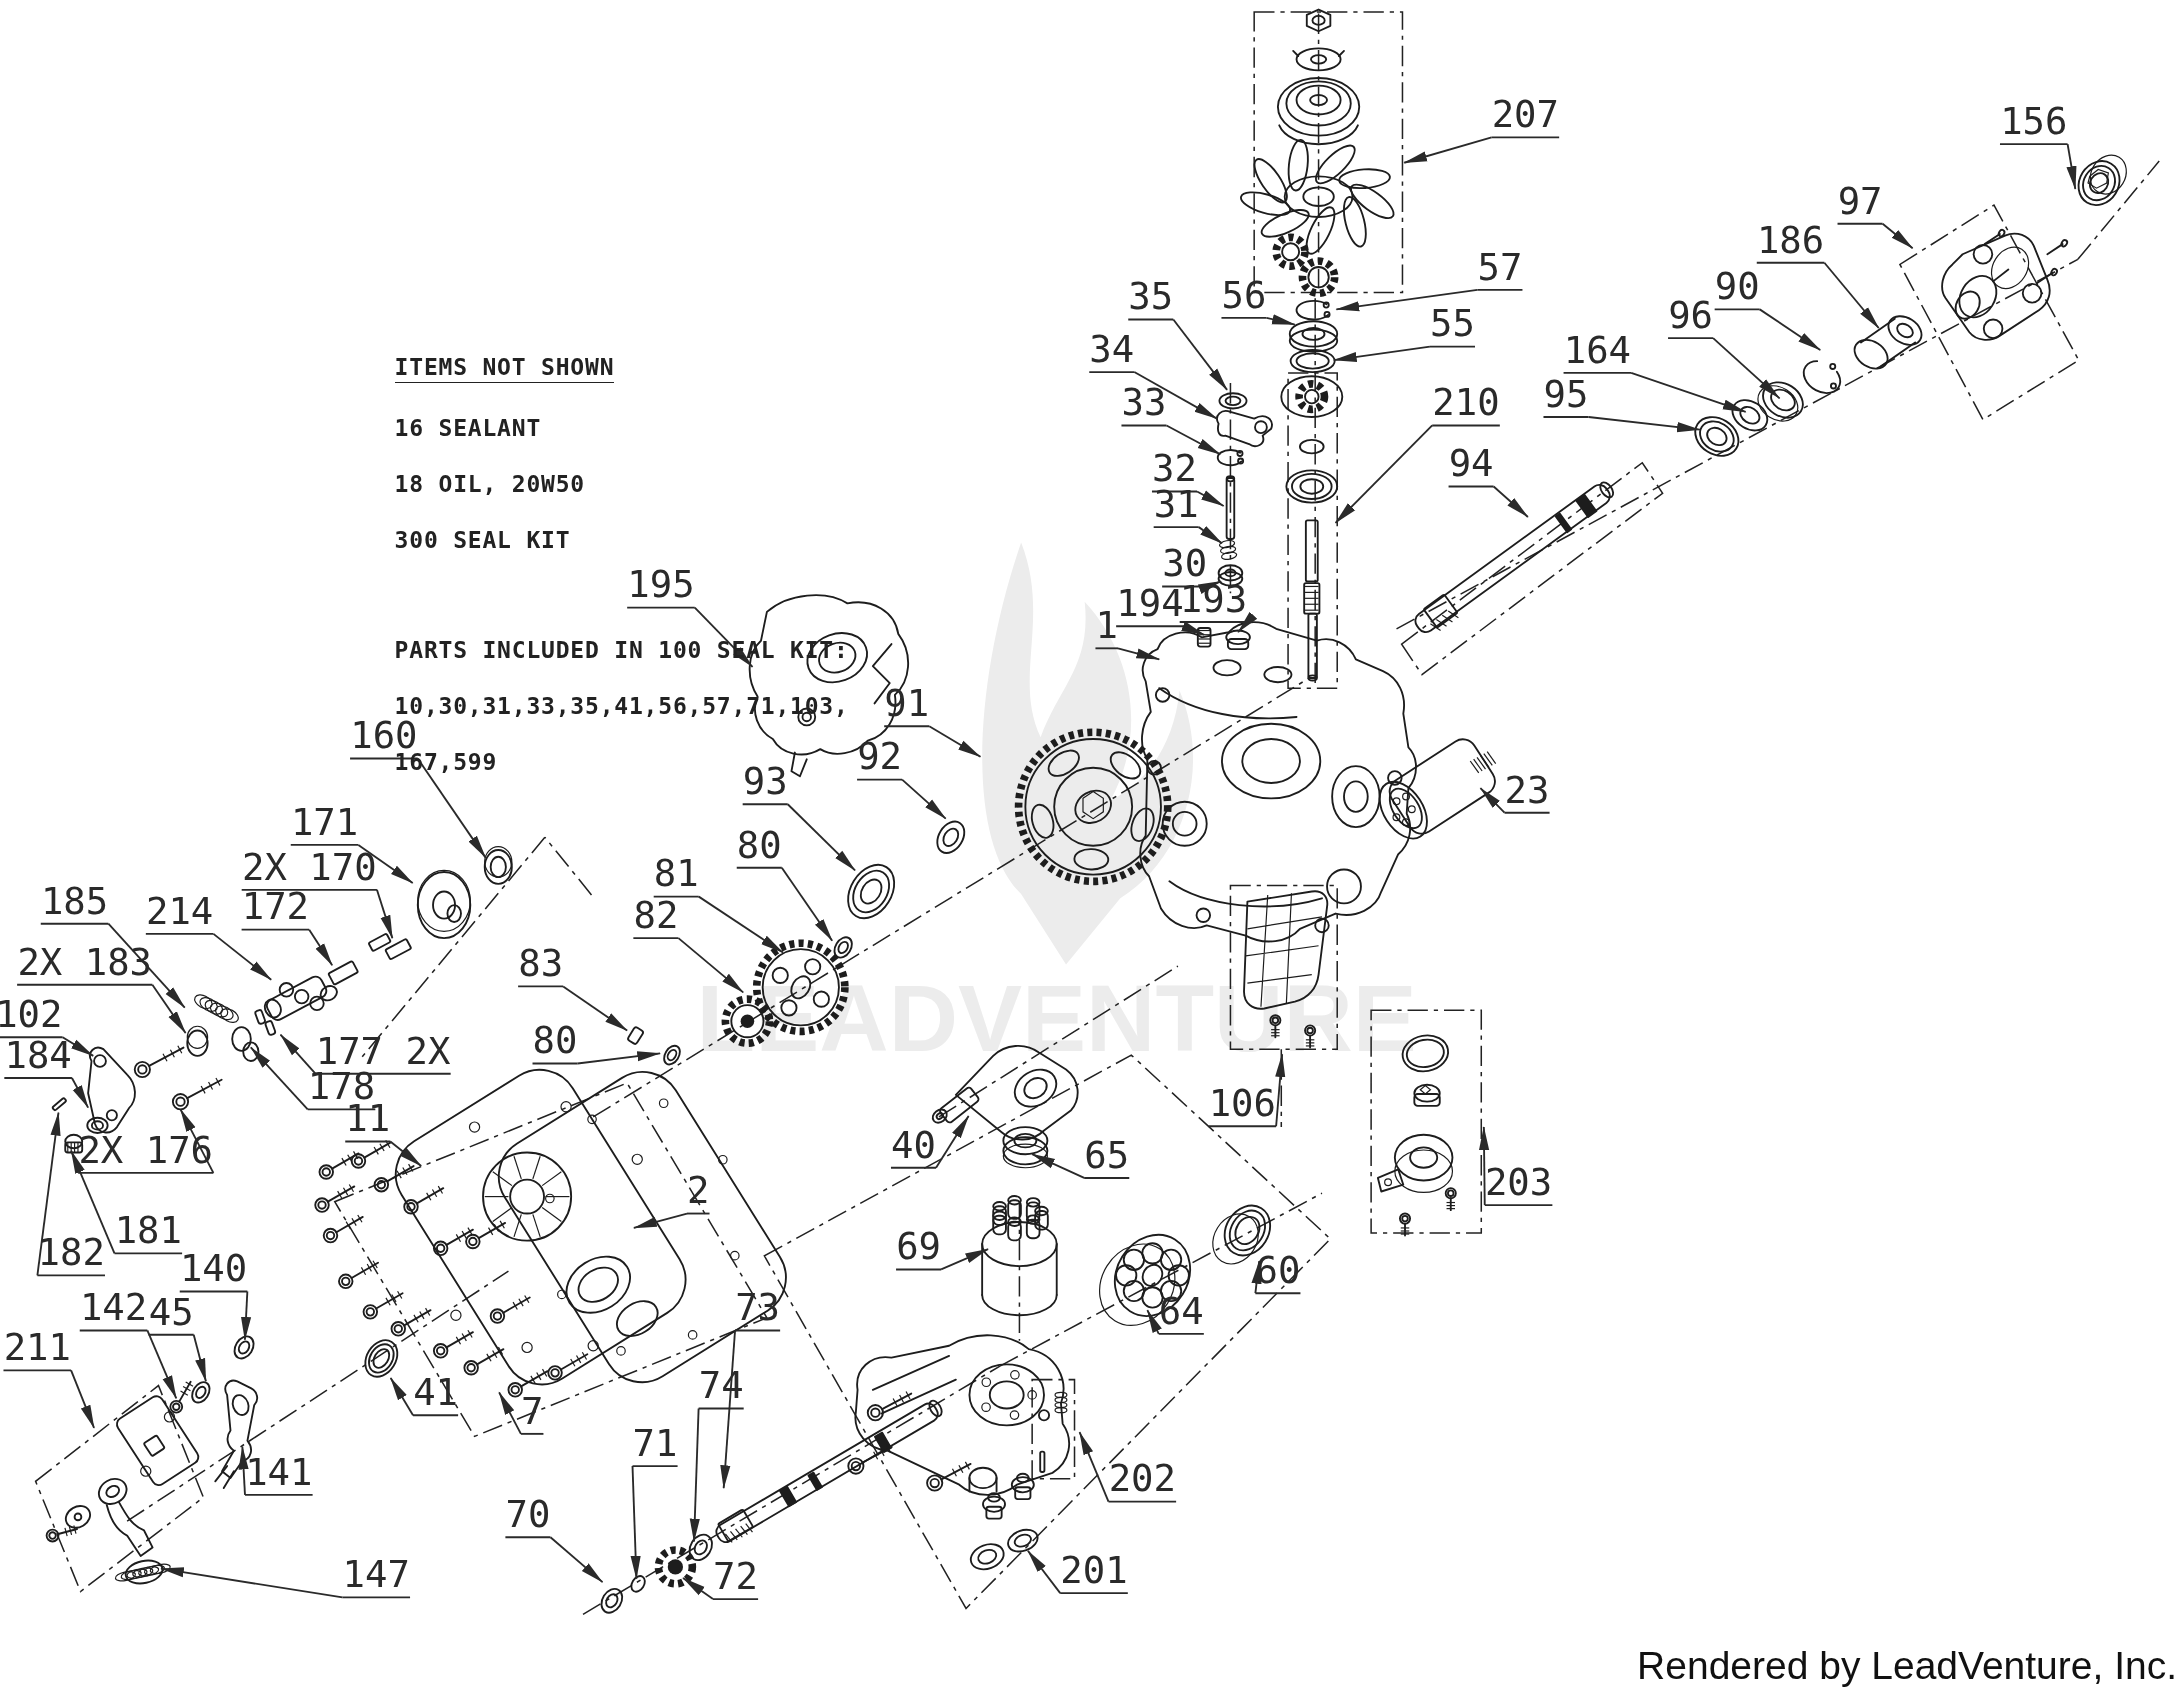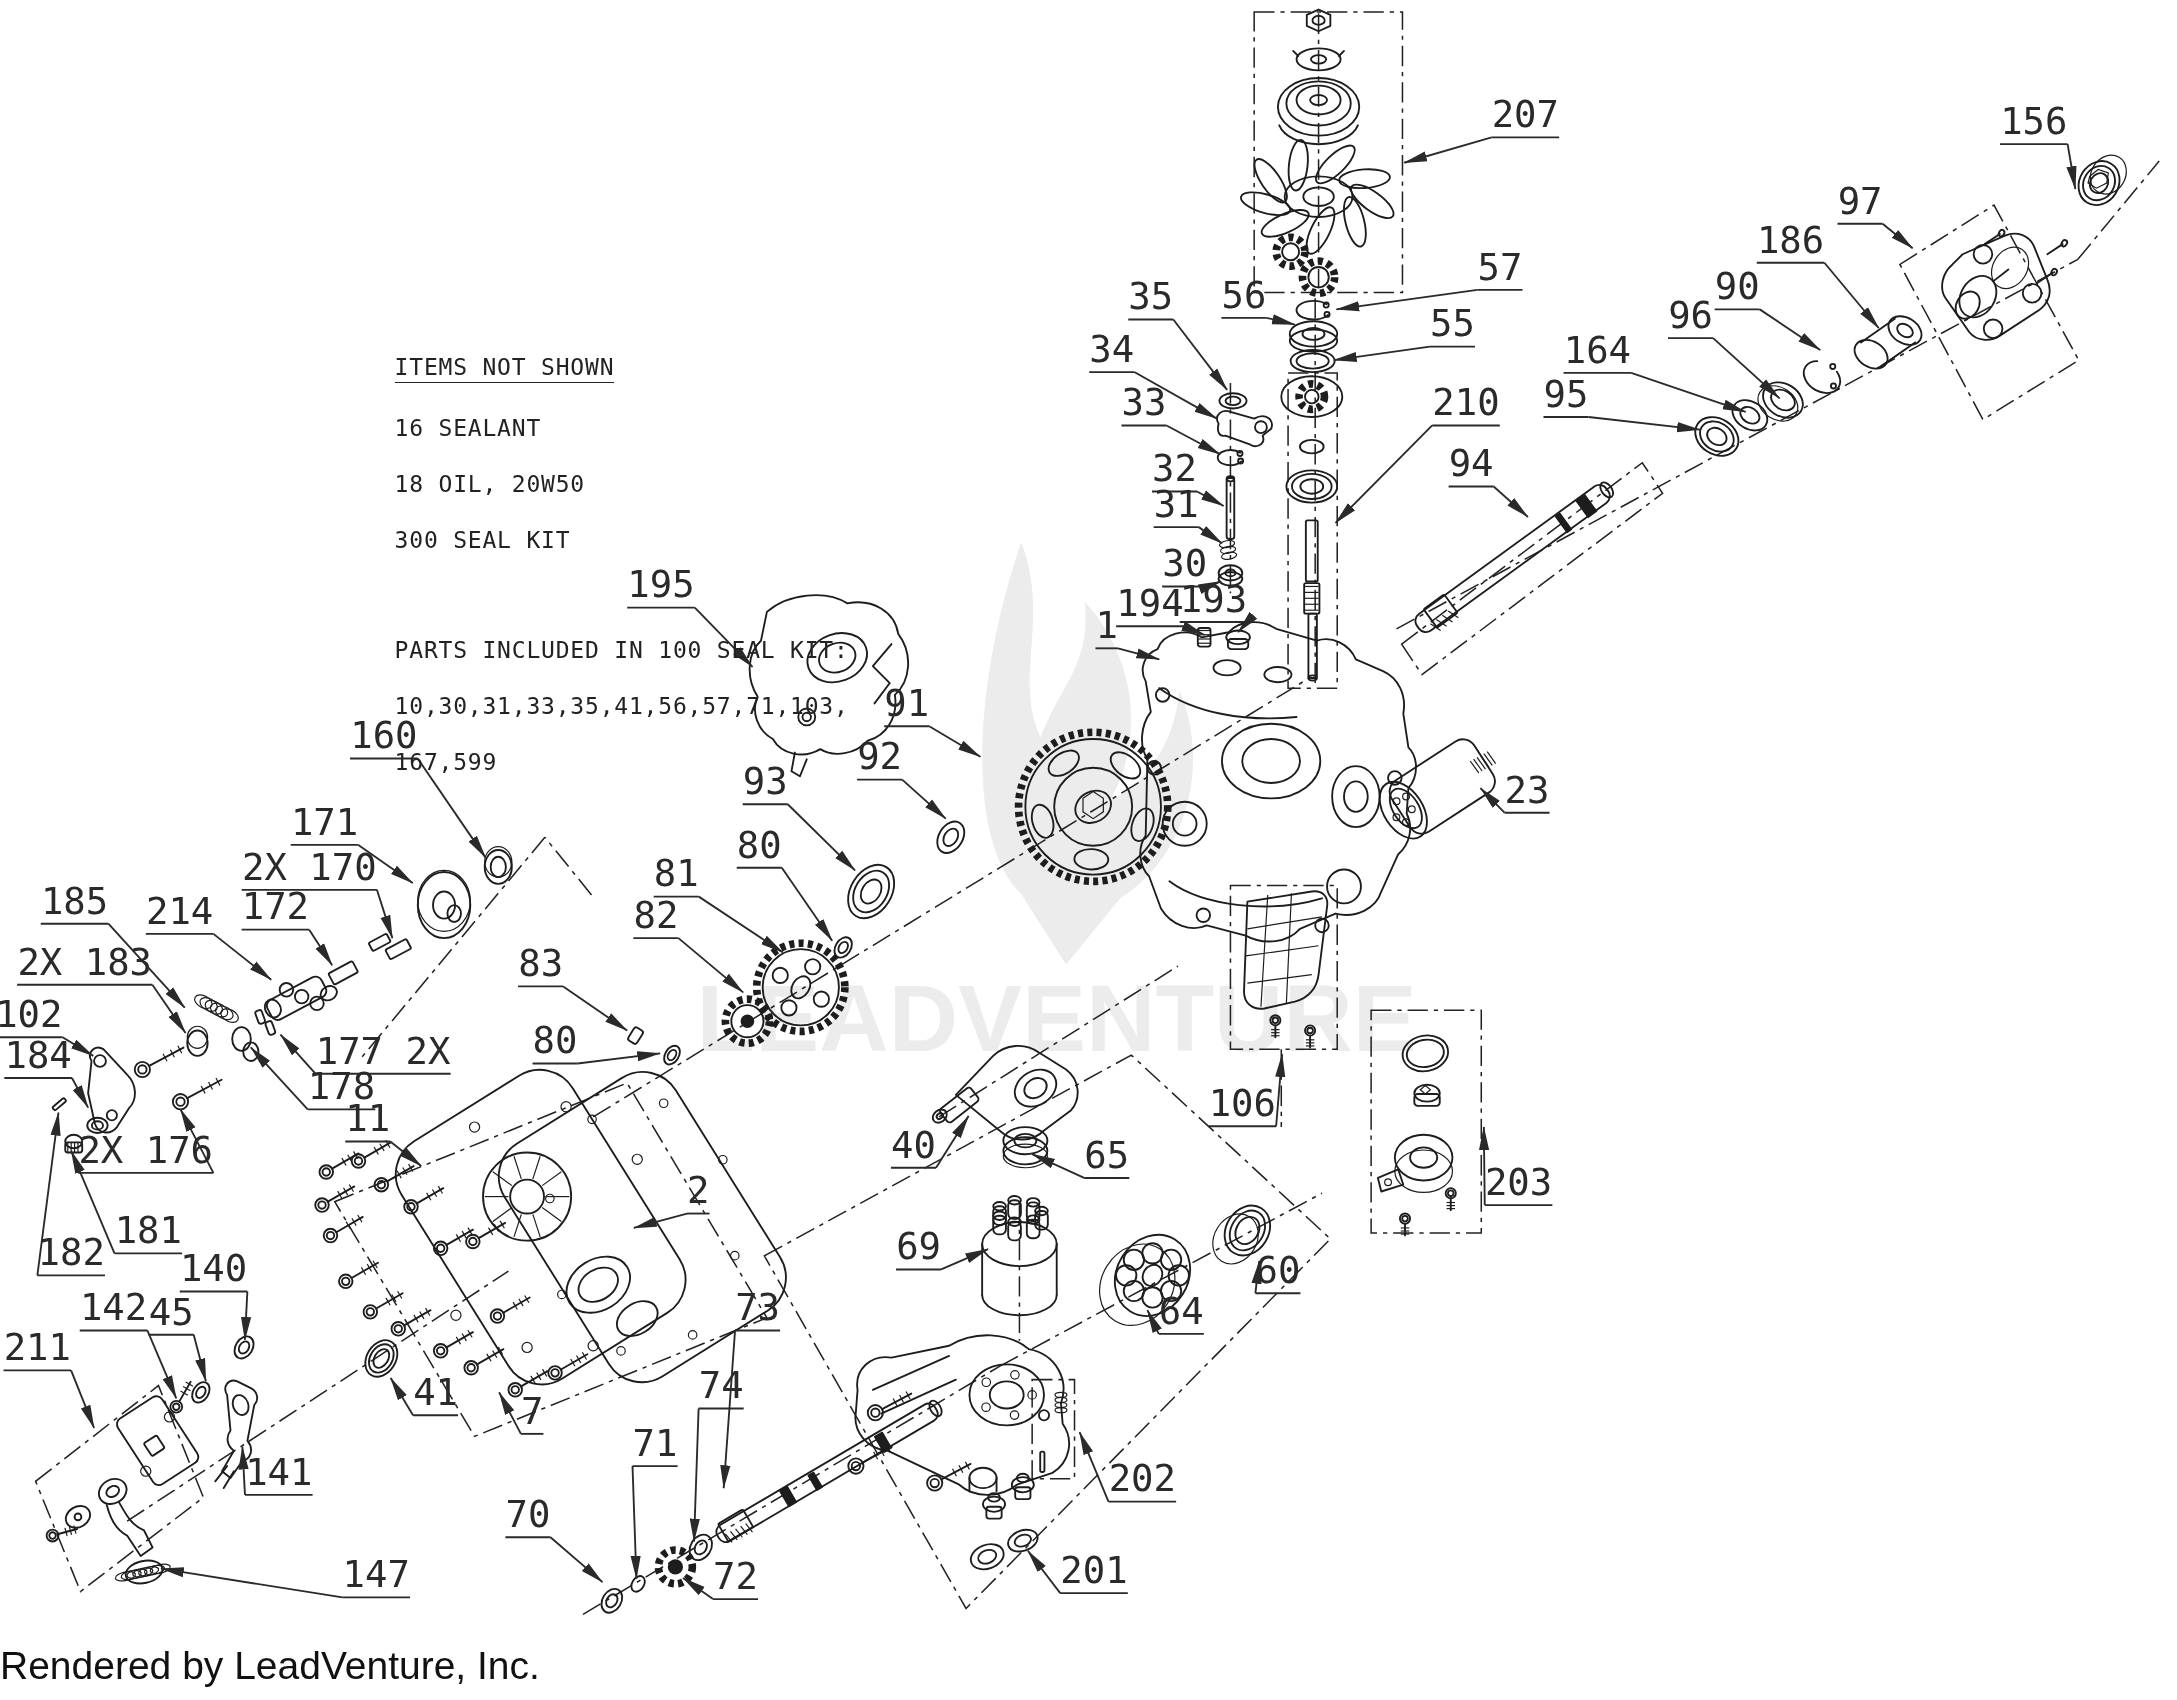--- a/index.html
+++ b/index.html
@@ -8,24 +8,24 @@
   svg{position:absolute;left:0;top:0;}
   .ln{stroke:#1d1d1d;fill:none;stroke-width:2.2;stroke-linecap:round;stroke-linejoin:round;}
   .thin{stroke:#1d1d1d;fill:none;stroke-width:1.4;}
   .teeth{stroke:#1d1d1d;fill:none;stroke-width:9;stroke-dasharray:6 5;}
   .fillk{fill:#1d1d1d;stroke:none;}
   .dash{stroke:#222;fill:none;stroke-width:1.8;stroke-dasharray:24 7 5 7;}
   .callout-line{stroke:#2a2a2a;fill:none;stroke-width:2.2;}
   .callout-text{font-family:"DejaVu Sans Mono",monospace;font-size:44px;fill:#2a2a2a;}
   .wm-text{font-family:"Liberation Sans",sans-serif;font-weight:bold;fill:#ececec;}
   #notes{position:absolute;left:336px;top:325px;color:#222;font-size:23px;line-height:28px;
-         letter-spacing:0.8px;white-space:pre;}
+         letter-spacing:0.8px;white-space:pre;font-weight:bold;}
   #notes .title{display:inline-block;border-bottom:1.7px solid #222;padding-bottom:0.8px;margin-bottom:3.4px;}
   #notes .gap{height:25.4px;}
-  #footer{position:absolute;left:0;top:1644px;width:100%;text-align:left;color:#111;
+  #footer{position:absolute;left:0;top:1644px;width:100%;text-align:right;color:#111;
           font-family:"Liberation Sans",sans-serif;font-size:39px;}
 </style>
 </head>
 <body>
 
 <div class="stage">
 
   <svg id="diagram" width="2177" height="1700" viewBox="0 0 2569 2006">
     <defs>
       <marker id="arr" markerUnits="userSpaceOnUse" markerWidth="30" markerHeight="16" refX="27" refY="8" orient="auto">

